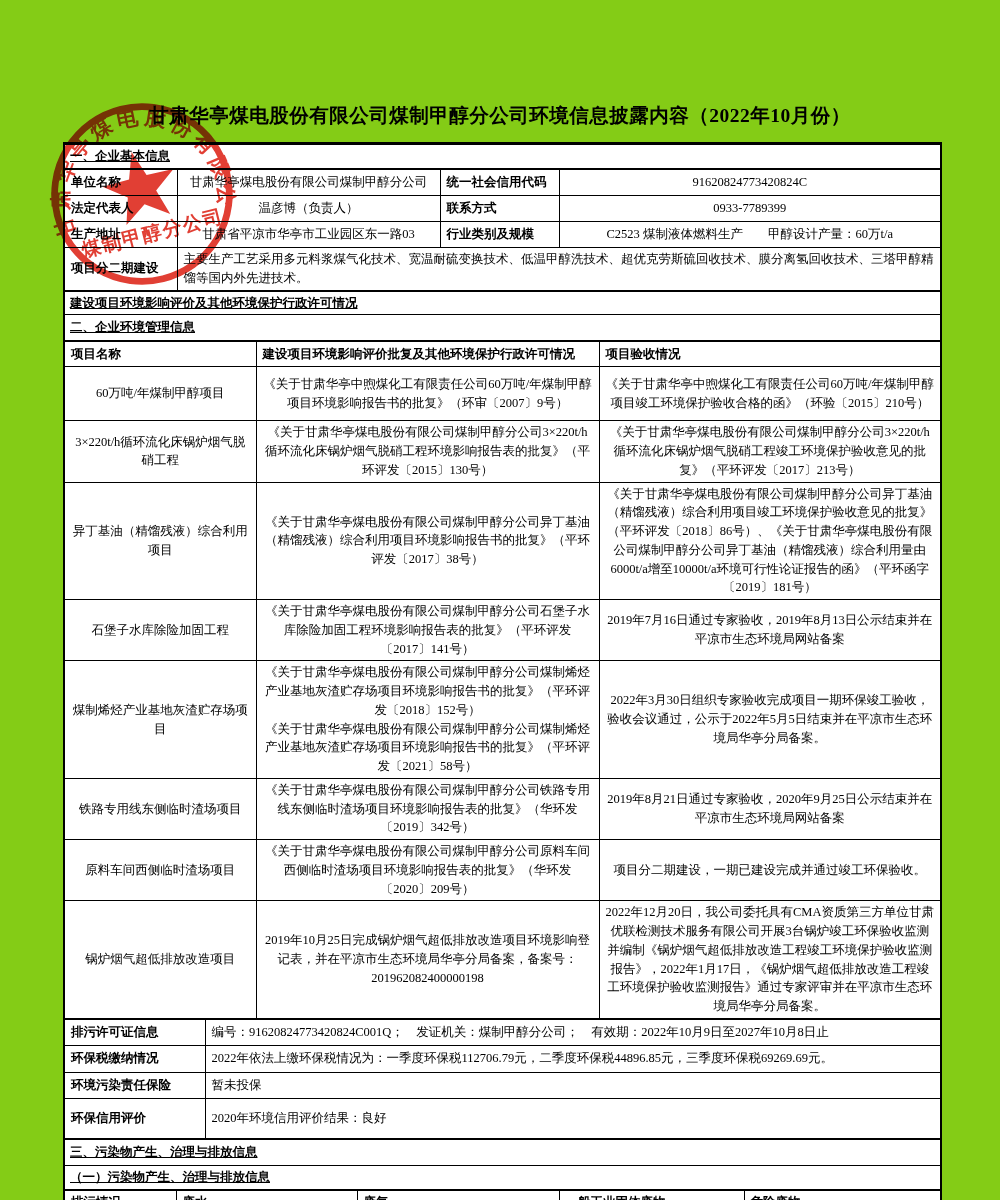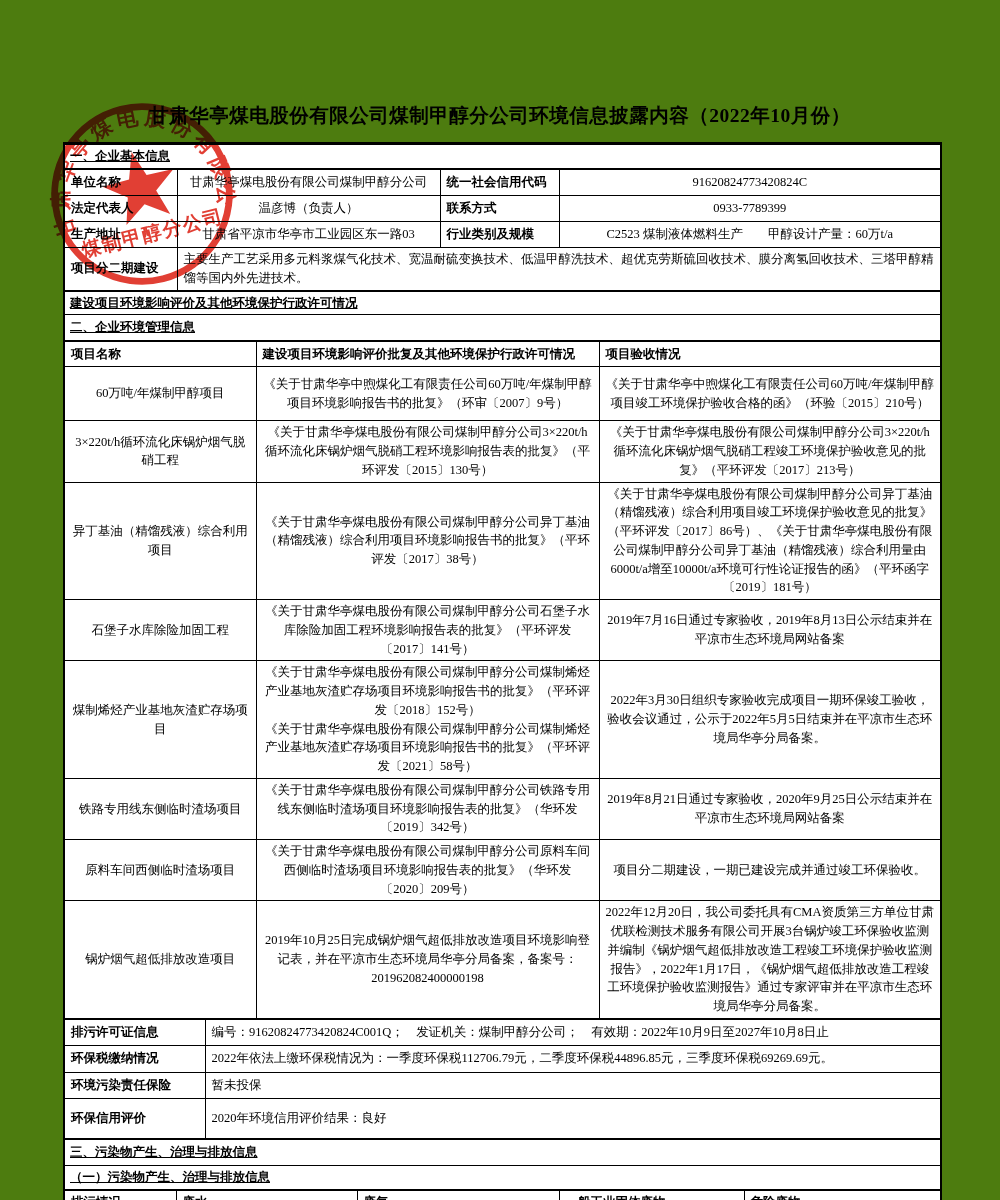--- a/index.html
+++ b/index.html
@@ -1,16 +1,16 @@
 <!DOCTYPE html>
 <html><head>
 <meta charset="utf-8">
 <style>
   html,body{margin:0;padding:0;background:#fff;}
-  .page{position:relative;width:1000px;height:1200px;background:#4d7c0f;overflow:hidden;
+  .page{position:relative;width:1000px;height:1200px;background:#84cc16;overflow:hidden;
         font-family:"Liberation Serif","DejaVu Serif",serif;color:#000;}
   .title{position:absolute;top:102px;left:0;width:100%;text-align:center;
          font-size:19.5px;font-weight:bold;letter-spacing:.5px;
          font-family:"Liberation Serif","DejaVu Serif",serif;}
   .doc{position:absolute;left:63px;top:142px;width:875px;
        border:2px solid #000;border-bottom:none;background:#fff;}
   table{border-collapse:collapse;table-layout:fixed;width:100%;}
   td{border:1px solid #000;padding:2px 6px;font-size:12.5px;line-height:1.5;
      vertical-align:middle;word-break:break-word;}
   .sec td{border-left:none;border-right:none;text-align:left;padding-left:5px;}
@@ -115,21 +115,21 @@
         <td class="ctr edge-r">《关于甘肃华亭中煦煤化工有限责任公司60万吨/年煤制甲醇项目竣工环境保护验收合格的函》（环验〔2015〕210号）</td>
       </tr>
       <tr style="height:60px">
         <td class="ctr edge-l">3×220t/h循环流化床锅炉烟气脱硝工程</td>
         <td class="ctr">《关于甘肃华亭煤电股份有限公司煤制甲醇分公司3×220t/h循环流化床锅炉烟气脱硝工程环境影响报告表的批复》（平环评发〔2015〕130号）</td>
         <td class="ctr edge-r">《关于甘肃华亭煤电股份有限公司煤制甲醇分公司3×220t/h循环流化床锅炉烟气脱硝工程竣工环境保护验收意见的批复》（平环评发〔2017〕213号）</td>
       </tr>
       <tr style="height:82px">
         <td class="ctr edge-l">异丁基油（精馏残液）综合利用项目</td>
         <td class="ctr">《关于甘肃华亭煤电股份有限公司煤制甲醇分公司异丁基油（精馏残液）综合利用项目环境影响报告书的批复》（平环评发〔2017〕38号）</td>
-        <td class="ctr edge-r">《关于甘肃华亭煤电股份有限公司煤制甲醇分公司异丁基油（精馏残液）综合利用项目竣工环境保护验收意见的批复》（平环评发〔2017〕86号）、《关于甘肃华亭煤电股份有限公司煤制甲醇分公司异丁基油（精馏残液）综合利用量由6000t/a增至10000t/a环境可行性论证报告的函》（平环函字〔2019〕181号）</td>
+        <td class="ctr edge-r">《关于甘肃华亭煤电股份有限公司煤制甲醇分公司异丁基油（精馏残液）综合利用项目竣工环境保护验收意见的批复》（平环评发〔2018〕86号）、《关于甘肃华亭煤电股份有限公司煤制甲醇分公司异丁基油（精馏残液）综合利用量由6000t/a增至10000t/a环境可行性论证报告的函》（平环函字〔2019〕181号）</td>
       </tr>
       <tr style="height:43px">
         <td class="ctr edge-l">石堡子水库除险加固工程</td>
         <td class="ctr">《关于甘肃华亭煤电股份有限公司煤制甲醇分公司石堡子水库除险加固工程环境影响报告表的批复》（平环评发〔2017〕141号）</td>
         <td class="ctr edge-r">2019年7月16日通过专家验收，2019年8月13日公示结束并在平凉市生态环境局网站备案</td>
       </tr>
       <tr style="height:87px">
         <td class="ctr edge-l">煤制烯烃产业基地灰渣贮存场项目</td>
         <td class="ctr">
           <div>《关于甘肃华亭煤电股份有限公司煤制甲醇分公司煤制烯烃产业基地灰渣贮存场项目环境影响报告书的批复》（平环评发〔2018〕152号）</div>

